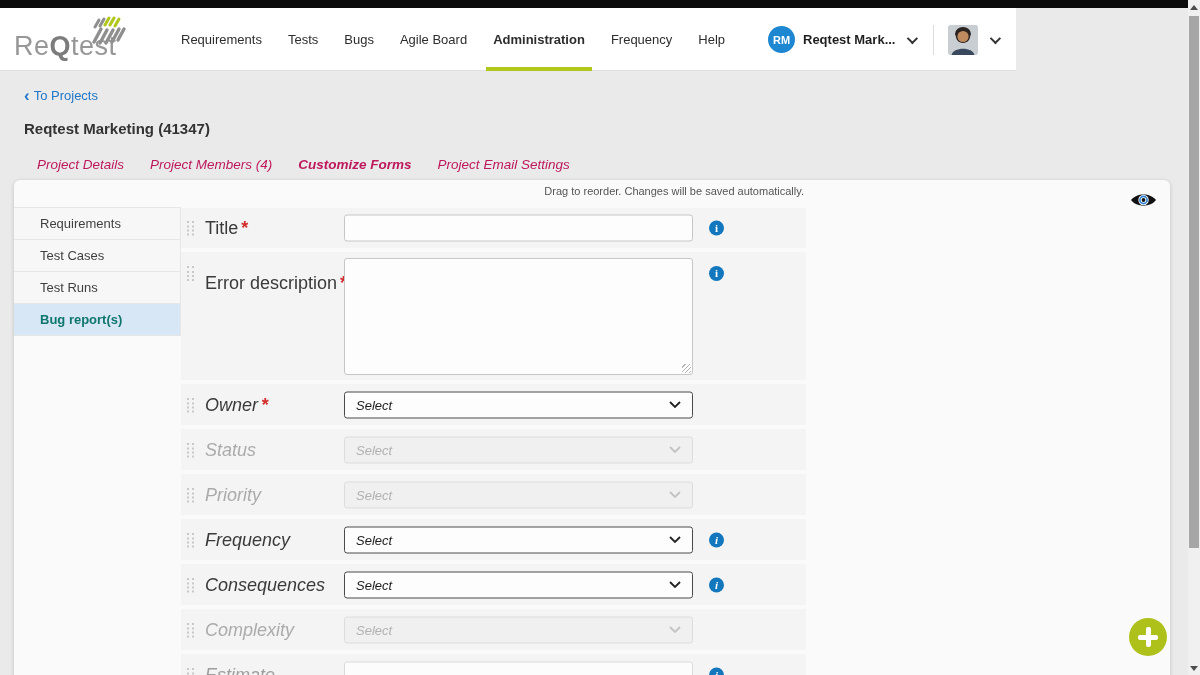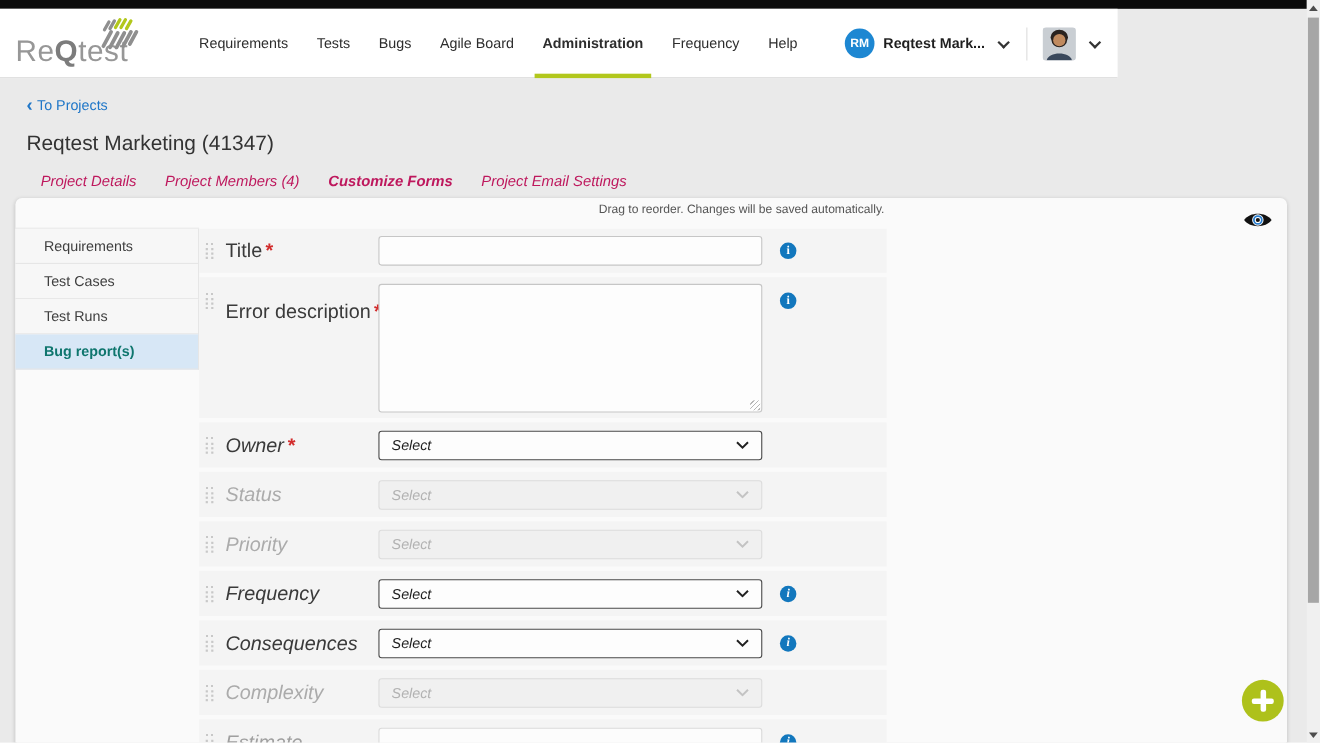--- a/index.html
+++ b/index.html
@@ -24,21 +24,21 @@
   .account { position:absolute; right:14px; top:0; height:63px; display:flex; align-items:center; gap:8px; }
   .avatar-circle { width:27px; height:27px; border-radius:50%; background:#1d87d2; color:#fff; font-size:11px; font-weight:bold; display:flex; align-items:center; justify-content:center; }
   .account-name { font-size:13px; color:#1f1f1f; font-weight:bold; max-width:92px; white-space:nowrap; }
   .chev { width:8px; height:8px; border-right:2px solid #333; border-bottom:2px solid #333; transform:rotate(45deg) translateY(-2px); display:inline-block; margin:0 4px; }
   .v-divider { width:1px; height:30px; background:#ddd; margin:0 6px; }
   .avatar-photo { width:30px; height:30px; border-radius:3px; overflow:hidden; background:#cfd4d8; }
 
   
   .breadcrumb { position:absolute; left:24px; top:88px; font-size:13px; color:#2077c8; cursor:pointer; display:flex; align-items:center; gap:4px; }
   .breadcrumb .back-chev { font-size:17px; font-weight:bold; line-height:13px; }
-  .page-title { position:absolute; left:24px; top:120px; font-size:19px; font-weight:normal; color:#333; }
+  .page-title { position:absolute; left:24px; top:120px; font-size:15px; font-weight:bold; color:#333; }
   .tabs { position:absolute; left:24px; top:149px; display:flex; }
   .tab { padding:8px 13px 9px 13px; font-size:13.5px; color:#be185d; cursor:pointer; border-bottom:4px solid transparent; white-space:nowrap;font-style:italic; }
   .tab.active { font-weight:bold; border-bottom-color:#b2c71c; }
 
   
   .panel { position:absolute; left:14px; top:180px; width:1156px; height:520px; background:#fafafa; border-radius:6px 6px 0 0; box-shadow:0 1px 4px rgba(0,0,0,0.18); }
   .hint { position:absolute; left:167px; top:5px; width:623px; text-align:right; font-size:11px; color:#555; }
   .eye { position:absolute; right:13px; top:11px; cursor:pointer; }
 
   

